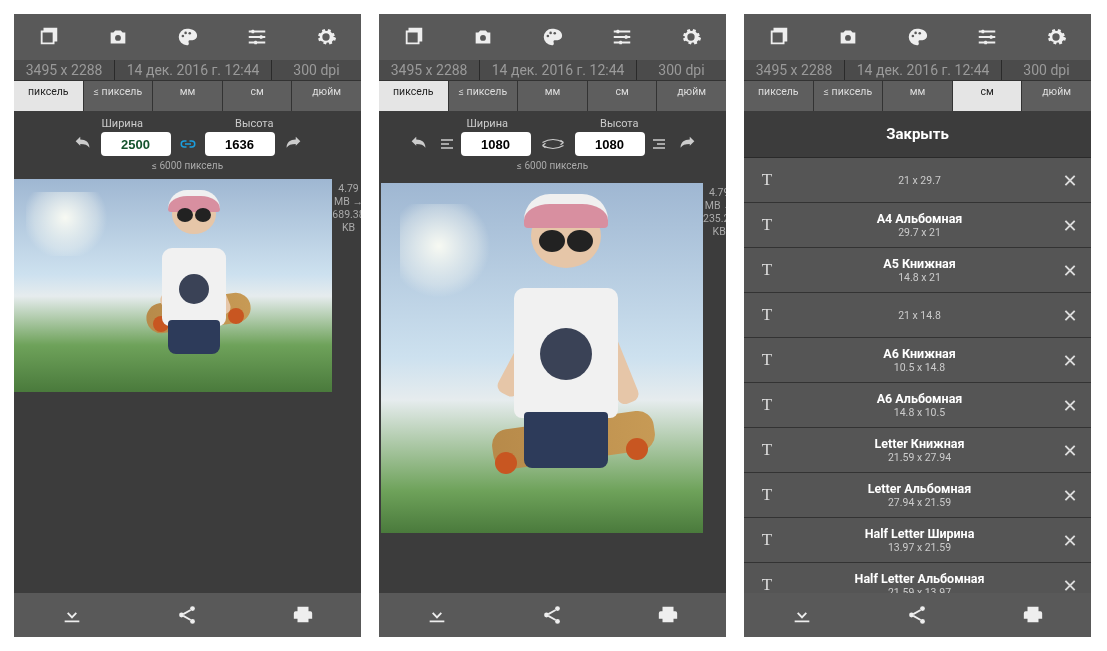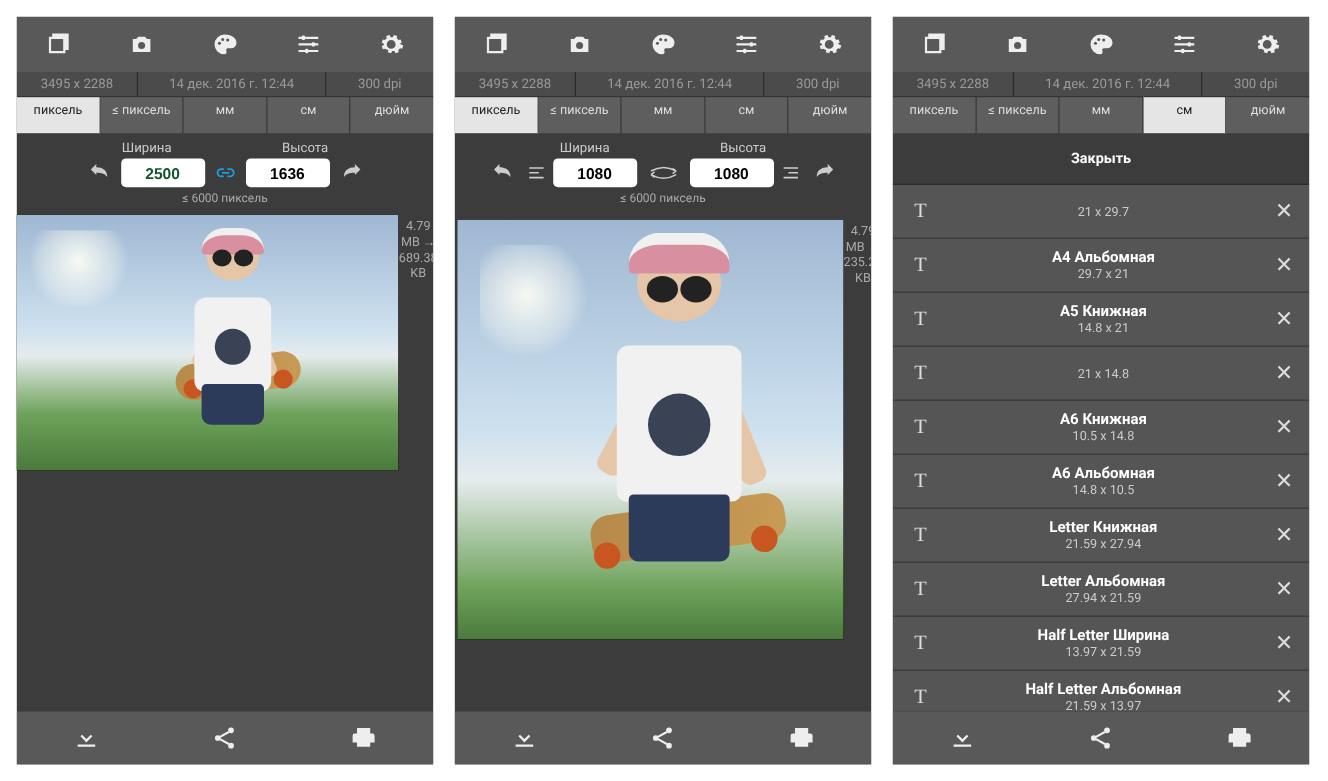--- a/index.html
+++ b/index.html
@@ -27,21 +27,21 @@
     align-items: center;
     justify-content: space-around;
     height: 46px;
     background: #595959;
   }
   .topbar .icon { width: 22px; height: 22px; display:flex; align-items:center; justify-content:center; }
   .topbar .icon svg { width: 100%; height: 100%; fill: #eee; }
   
   .metarow {
     display: flex;
-    font-size: 11px;
+    font-size: 14px;
     color: #9a9a9a;
     height: 20px;
   }
   .metarow > div {
     flex: 1;
     text-align: center;
     line-height: 20px;
     border-right: 1px solid #2a2a2a;
     background: #4b4b4b;
   }
@@ -217,21 +217,21 @@
     background:#595959;
     display:flex;
     align-items:center;
     justify-content:space-around;
   }
   .bottombar .icon { width:22px; height:22px; }
   .bottombar .icon svg { width:100%; height:100%; fill:#eee; }
   
   .closehdr {
     text-align:center;
-    font-size: 12px;
+    font-size: 15px;
     font-weight:bold;
     padding: 14px 0 14px 0;
     border-bottom:1px solid #2a2a2a;
   }
   .sizelist {
     flex:1;
     overflow:hidden;
   }
   .sizerow {
     display:flex;

